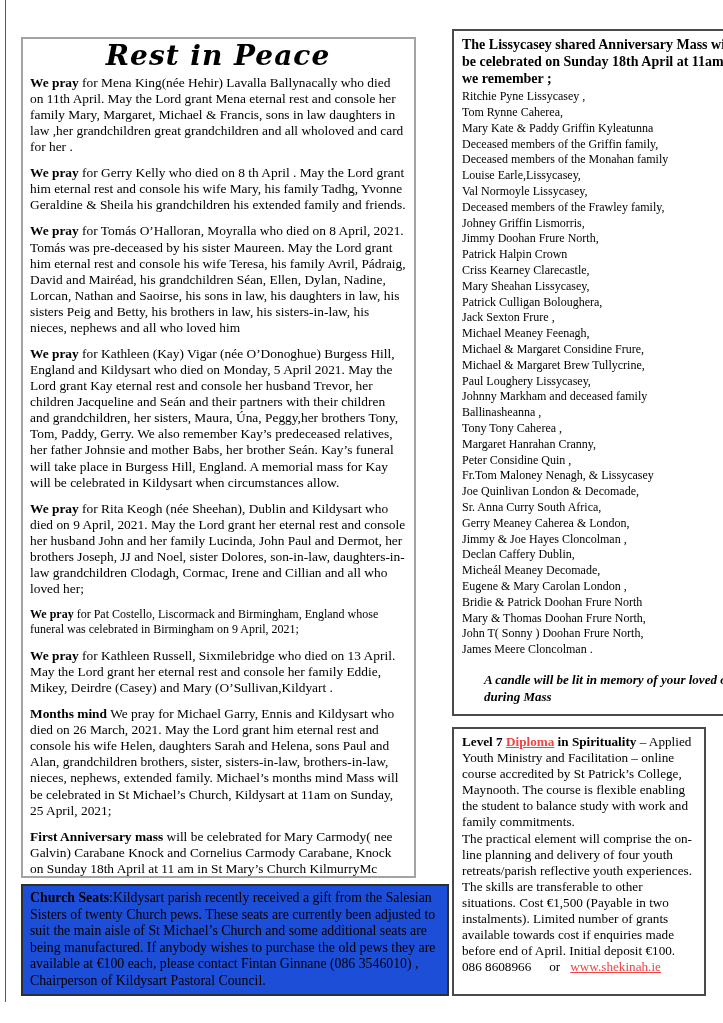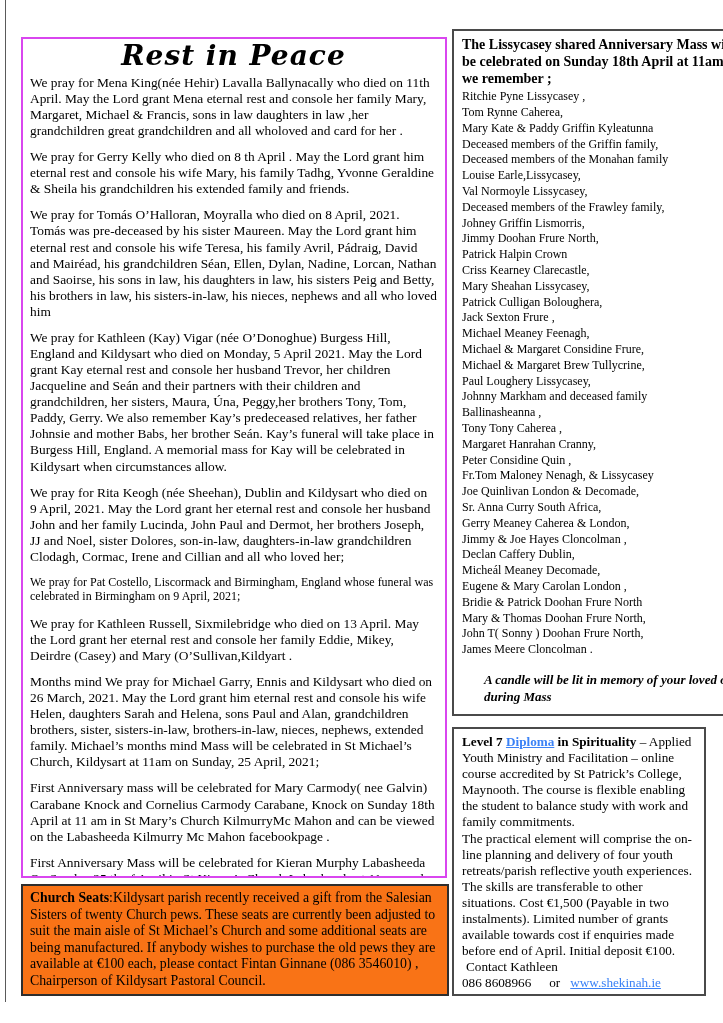--- a/index.html
+++ b/index.html
@@ -8,38 +8,38 @@
     width:723px; height:1023px; position:relative;
     font-family:"Liberation Serif", serif; color:#000;
     overflow:hidden;
   }
   .page-edge-line {
     position:absolute; left:5px; top:0; width:1px; height:1002px;
     background:#5a5a5a;
   }
   
   .rip-box {
-    position:absolute; left:21px; top:37px; width:426px; height:841px;
-    border:2px solid #d946ef; padding:2px 8px 0 7px; overflow:hidden;
+    position:absolute; left:21px; top:37px; width:395px; height:841px;
+    border:2px solid #a3a3a3; padding:2px 8px 0 7px; overflow:hidden;
     background:#fff;
   }
   .rip-title {
     font-family:"DejaVu Serif", serif;
     font-style:italic; font-weight:bold; font-size:28px;
     text-align:center; letter-spacing:1px; margin:0 0 3px 0; line-height:1.1;
   }
   .para {
     font-size:13.4px; line-height:1.2; margin:0 0 10px 0;
   }
-  .para b { font-weight:normal; }
+  .para b { font-weight:bold; }
   .para.large { font-size:12px; margin:2px 0 12px 0; }
   .seats-box {
     position:absolute; left:21px; top:884px; width:428px; height:112px;
     border:2px solid #2e2e2e; padding:4px 7px 0 7px; overflow:hidden;
-    background:#f97316;
+    background:#1d4ed8;
   }
   .seats-box p { font-size:13.8px; line-height:1.2; }
   
   .anniv-box {
     position:absolute; left:452px; top:29px; width:296px; height:687px;
     border:2px solid #4a4a4a; padding:5px 6px 0 8px; overflow:hidden;
     background:#fff;
   }
   .anniv-heading { font-weight:bold; font-size:14px; line-height:1.22; margin-bottom:2px; }
   .name-line { font-size:12px; line-height:15.8px; white-space:nowrap; }
@@ -47,21 +47,21 @@
     font-weight:bold; font-style:italic; font-size:13px; line-height:1.3;
     margin-top:14px; padding-left:4px;margin-left:18px;
   }
   .diploma-box {
     position:absolute; left:452px; top:727px; width:254px; height:269px;
     border:2px solid #4a4a4a; padding:5px 6px 0 8px; overflow:hidden;
     background:#fff;
   }
   .diploma-box p { font-size:13.2px; line-height:1.22; }
   .diploma-lead { font-weight:bold; }
-  a.doc-link { color:#3b82f6; text-decoration:underline; cursor:pointer; }
+  a.doc-link { color:#ef4444; text-decoration:underline; cursor:pointer; }
   a.doc-link.bold { font-weight:bold; }
   .contact-line { padding-left:4px; }
   .phone-row { display:flex; gap:4px; }
   .phone-num { margin-right:14px; }
   .or-word { margin-right:6px; }
 </style>
 </head>
 <body>
 
 <div class="page-edge-line"></div>
@@ -125,19 +125,18 @@
       <div class="name-line"> Mary &amp; Thomas Doohan Frure North,</div>
       <div class="name-line">John T( Sonny ) Doohan  Frure North,</div>
       <div class="name-line"> James Meere Cloncolman .</div>
     </div>
   <div class="candle-note">A candle will be lit in memory of your loved one during Mass</div>
 </div>
 
 <div class="diploma-box">
   <p><span class="diploma-lead">Level 7 </span><a class="doc-link bold">Diploma</a><span class="diploma-lead"> in Spirituality</span><span> – </span><span>Applied Youth Ministry and Facilitation – online course accredited by St Patrick’s College, Maynooth. The course is flexible enabling the student to balance study with work and family commitments.</span></p>
   <p>The practical element will comprise the on-line planning and delivery of four youth retreats/parish reflective youth experiences. The skills are transferable to other situations. Cost €1,500 (Payable in two instalments). Limited number of grants available towards cost if enquiries made before end of April. Initial deposit €100.</p>
-  <p class="contact-line">Contact Kathleen</p>
   <p class="phone-row">
       <span class="phone-num">086 8608966</span>
       <span class="or-word">or</span>
       <a class="doc-link">www.shekinah.ie</a>
     </p>
 </div>
 
 </body></html>

